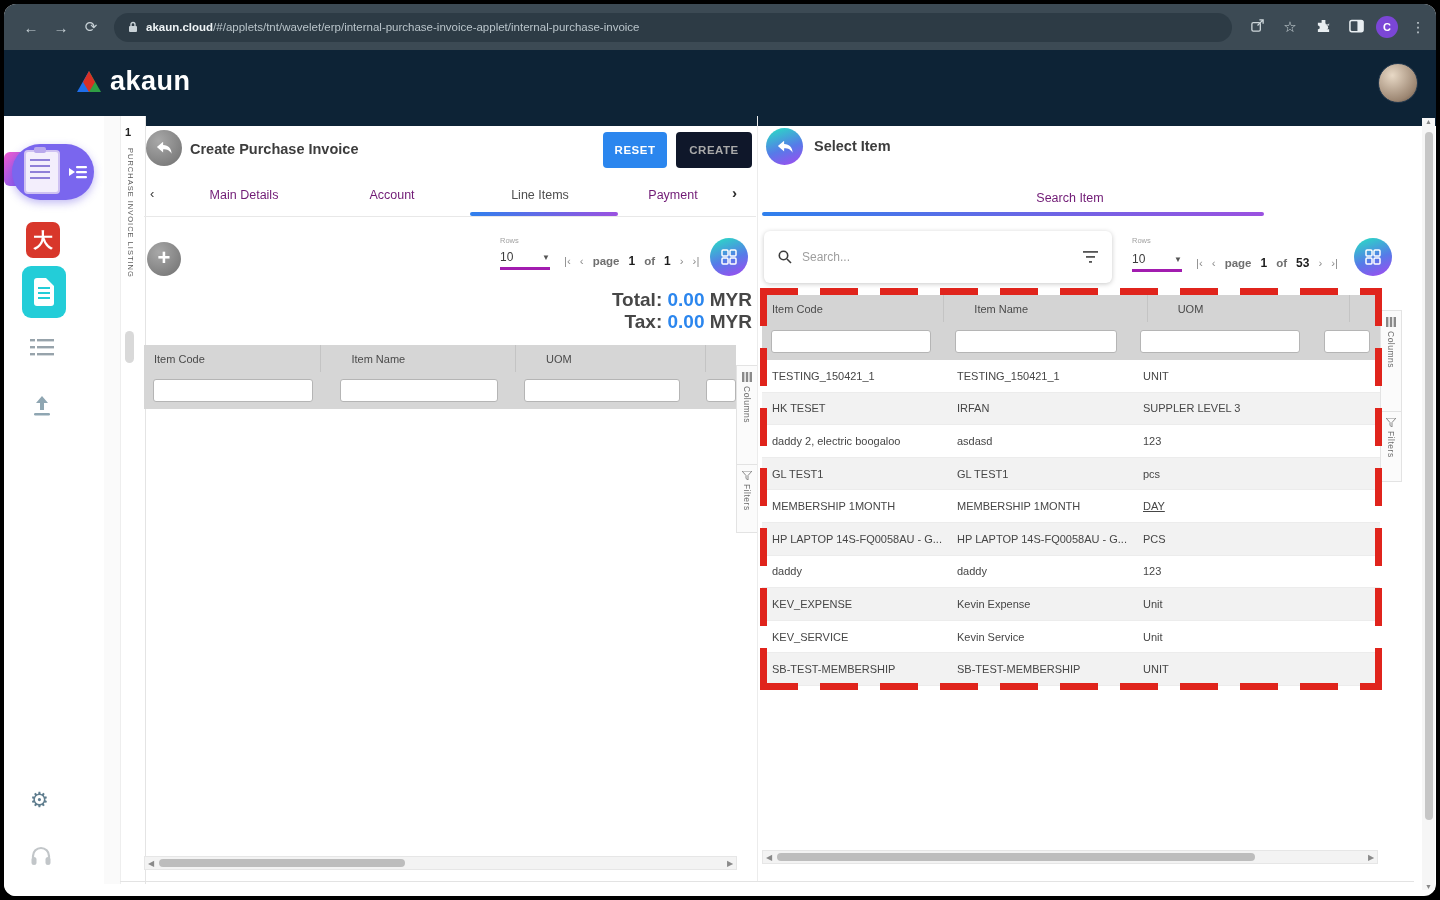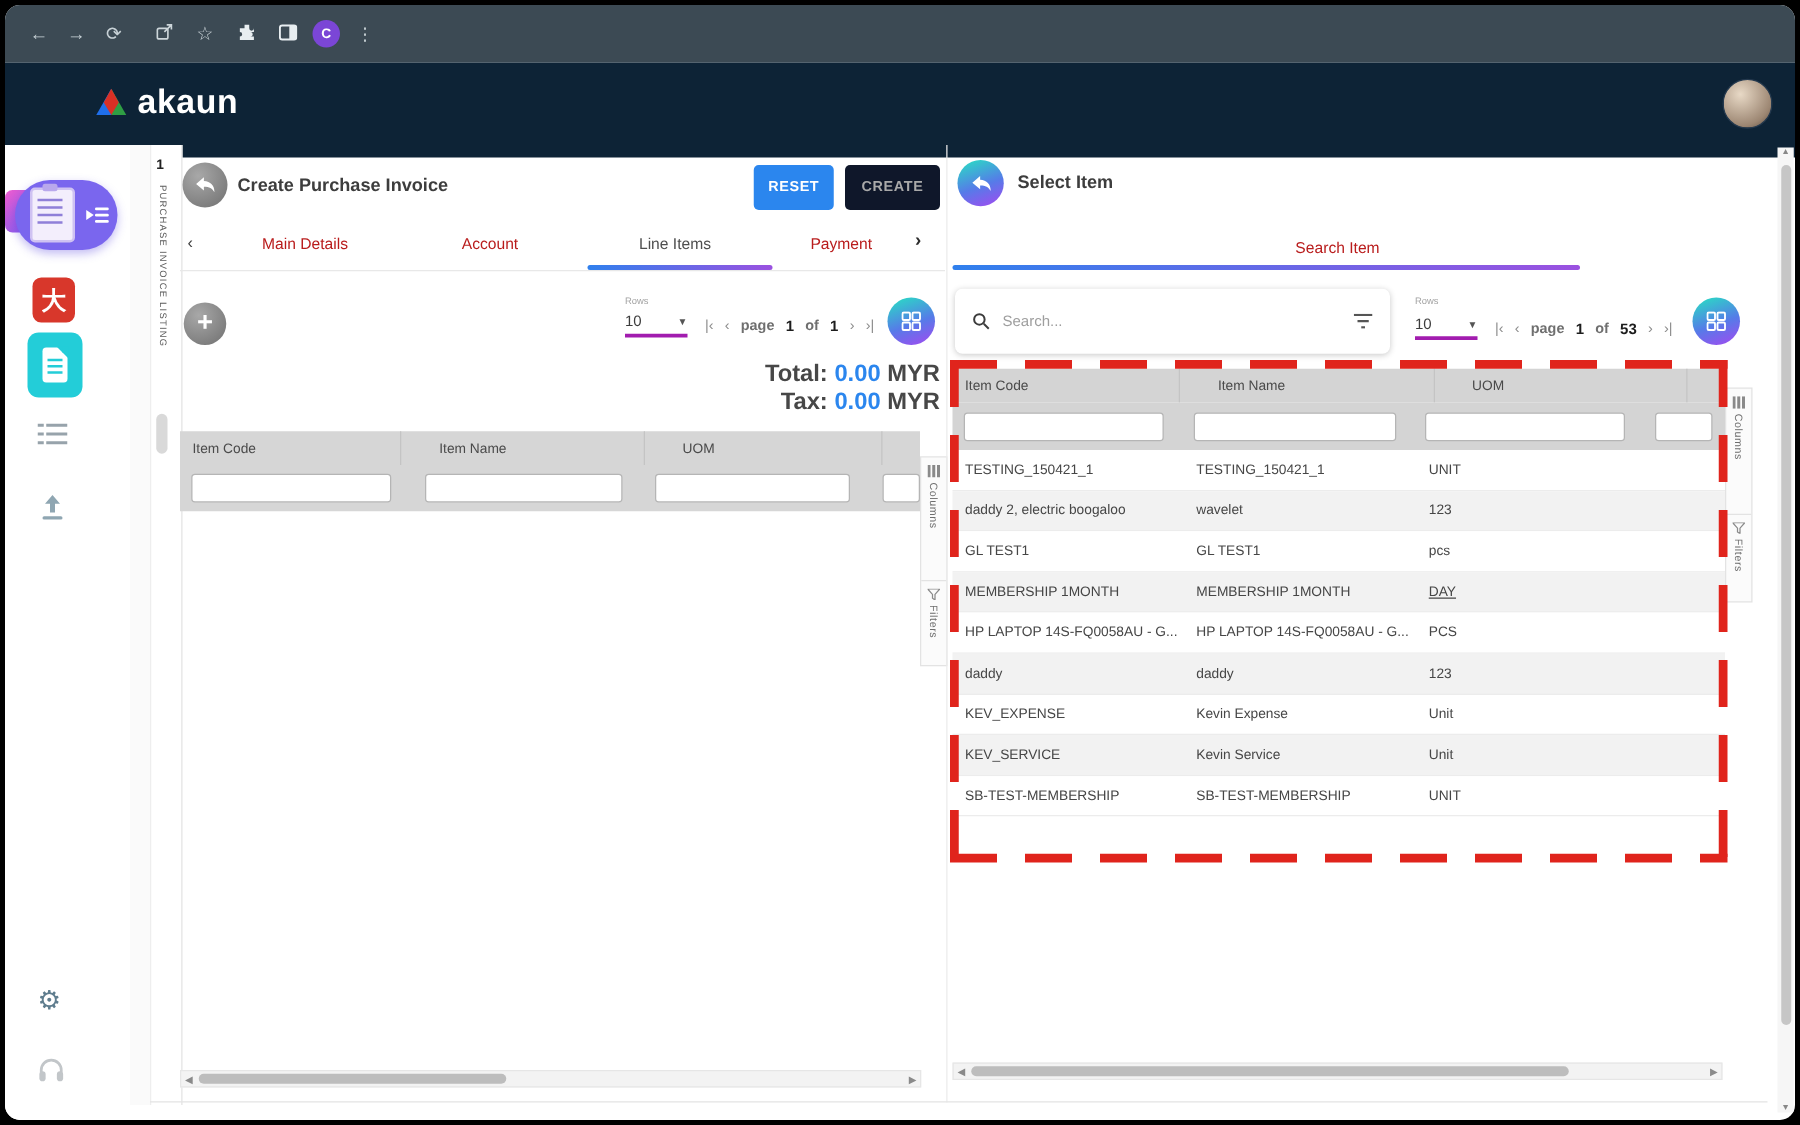--- a/index.html
+++ b/index.html
@@ -58,21 +58,21 @@
   .grad{background:linear-gradient(160deg,#2fd0c9 10%,#567be8 55%,#9b4ef0 95%);}
   .grayg{background:radial-gradient(circle at 35% 30%,#a8a8a8,#6f6f6f);}
   .pg{display:flex;align-items:center;gap:9px;font-size:11.5px;color:#8d8d8d;}
   .pg b{color:#1d1d1d;font-weight:bold;font-size:12px;}
   .pg .word{color:#6f6f6f;font-weight:700;}
   .rows-lbl{font-size:7.5px;color:#a2a2a2;}
   .rows-sel{font-size:12px;color:#3c3c3c;border-bottom:3px solid #a21caf;width:50px;display:flex;justify-content:space-between;align-items:center;padding-bottom:3px;}
   .caret{font-size:8px;color:#555;}
 
   .panel-title{font-size:14.5px;font-weight:600;color:#3d3d3d;}
-  .tab{font-size:12.5px;color:#b91c1c;text-align:center;}
+  .tab{font-size:12.5px;color:#701a75;text-align:center;}
   .tab.active{color:#4f4f4f;}
   .underline-grad{height:4px;border-radius:2px;background:linear-gradient(90deg,#2f80ed,#9b51e0);}
 
   .thead{background:#d6d6d6;display:flex;align-items:center;gap:20px;}
   .th{font-size:11px;color:#4a4a4a;padding-left:10px;box-sizing:border-box;border-right:1px solid #c4c4c4;height:100%;display:flex;align-items:center;}
   .frow{background:#d6d6d6;display:flex;align-items:center;}
   .finput{height:23px;background:#fff;border:1px solid #b5b5b5;border-radius:3px;margin-left:9px;box-sizing:border-box;font-size:11px;padding:0 5px;outline:none;}
   .trow{display:flex;align-items:center;height:31.6px;background:#fff;border-bottom:1px solid #ececec;}
   .trow:nth-child(even){background:#f2f2f2;}
   .td{font-size:11px;color:#464646;padding-left:10px;box-sizing:border-box;white-space:nowrap;overflow:hidden;}
@@ -98,20 +98,27 @@
 </style>
 </head>
 <body>
 
 <div class="viewport">
 
   <div class="abs chrome">
     <div class="nav-ic" style="margin-left:12px;">←</div>
     <div class="nav-ic">→</div>
     <div class="nav-ic">⟳</div>
+    <div class="url-pill">
+      <svg width="10" height="12" viewBox="0 0 10 12" style="margin-right:8px;">
+        <rect x="1" y="5" width="8" height="6" rx="1" fill="#c9d2d7"></rect>
+        <path d="M3 5 V3.5 A2 2 0 0 1 7 3.5 V5" fill="none" stroke="#c9d2d7" stroke-width="1.4"></path>
+      </svg>
+      <span class="url-txt"><span class="url-dom">akaun.cloud</span><span>/#/applets/tnt/wavelet/erp/internal-purchase-invoice-applet/internal-purchase-invoice</span></span>
+    </div>
     <div class="chrome-right">
       <div class="cr-ic">
         <svg width="15" height="15" viewBox="0 0 16 16">
             <rect x="2" y="5" width="9" height="9" rx="1.5" fill="none" stroke="#cdd6da" stroke-width="1.4"></rect>
             <path d="M8 8 L14 2 M10 2 h4 v4" stroke="#cdd6da" stroke-width="1.4" fill="none"></path>
           </svg>
       </div>
       <div class="cr-ic" style="font-size:15px;">☆</div>
       <div class="cr-ic">
         <svg width="15" height="15" viewBox="0 0 16 16">
@@ -339,22 +346,27 @@
     <input class="finput" style="width: 46px; margin-left: 24px;">
   </div>
 
   <div class="abs" style="left:758px;top:356px;width:618px;">
     <div class="trow">
       <div class="td" style="width:185px;">TESTING_150421_1</div>
       <div class="td" style="width:186px;">TESTING_150421_1</div>
       <div class="td" style="width:185px;">UNIT</div>
     </div>
     <div class="trow">
+      <div class="td" style="width:185px;">HK TESET</div>
+      <div class="td" style="width:186px;">IRFAN</div>
+      <div class="td" style="width:185px;">SUPPLER LEVEL 3</div>
+    </div>
+    <div class="trow">
       <div class="td" style="width:185px;">daddy 2, electric boogaloo</div>
-      <div class="td" style="width:186px;">wavelet</div>
+      <div class="td" style="width:186px;">asdasd</div>
       <div class="td" style="width:185px;">123</div>
     </div>
     <div class="trow">
       <div class="td" style="width:185px;">GL TEST1</div>
       <div class="td" style="width:186px;">GL TEST1</div>
       <div class="td" style="width:185px;">pcs</div>
     </div>
     <div class="trow">
       <div class="td" style="width:185px;">MEMBERSHIP 1MONTH</div>
       <div class="td" style="width:186px;">MEMBERSHIP 1MONTH</div>

